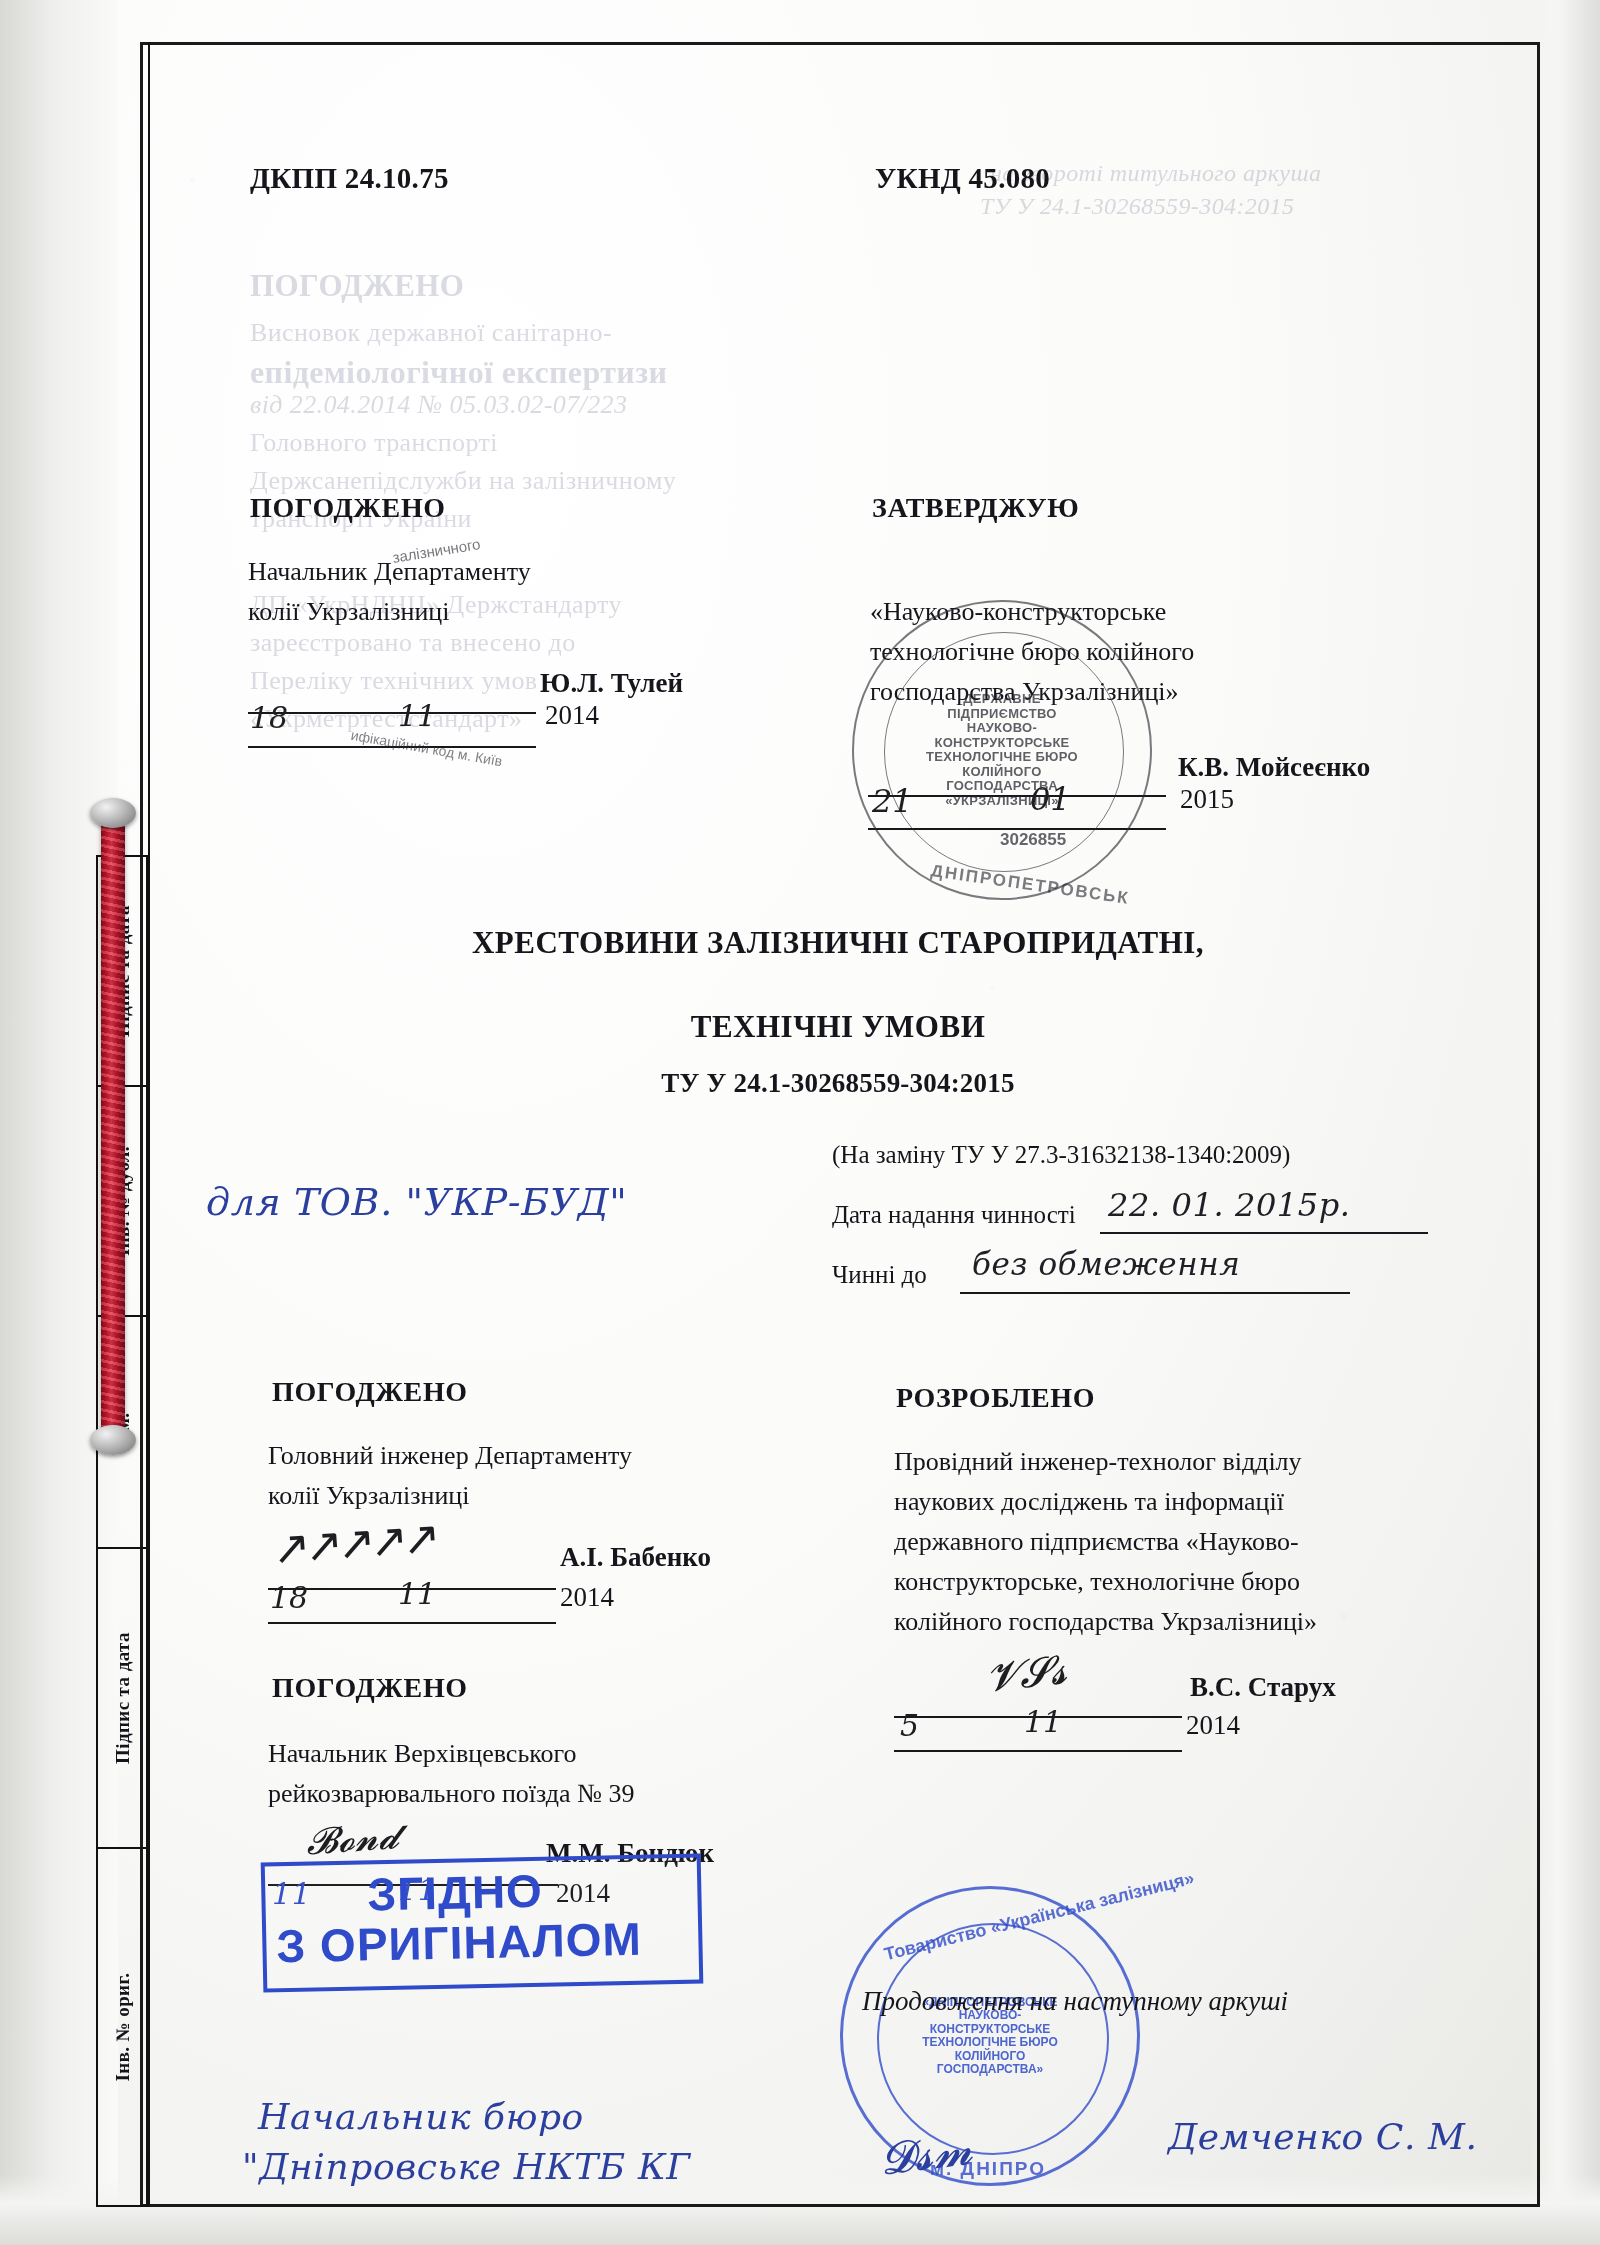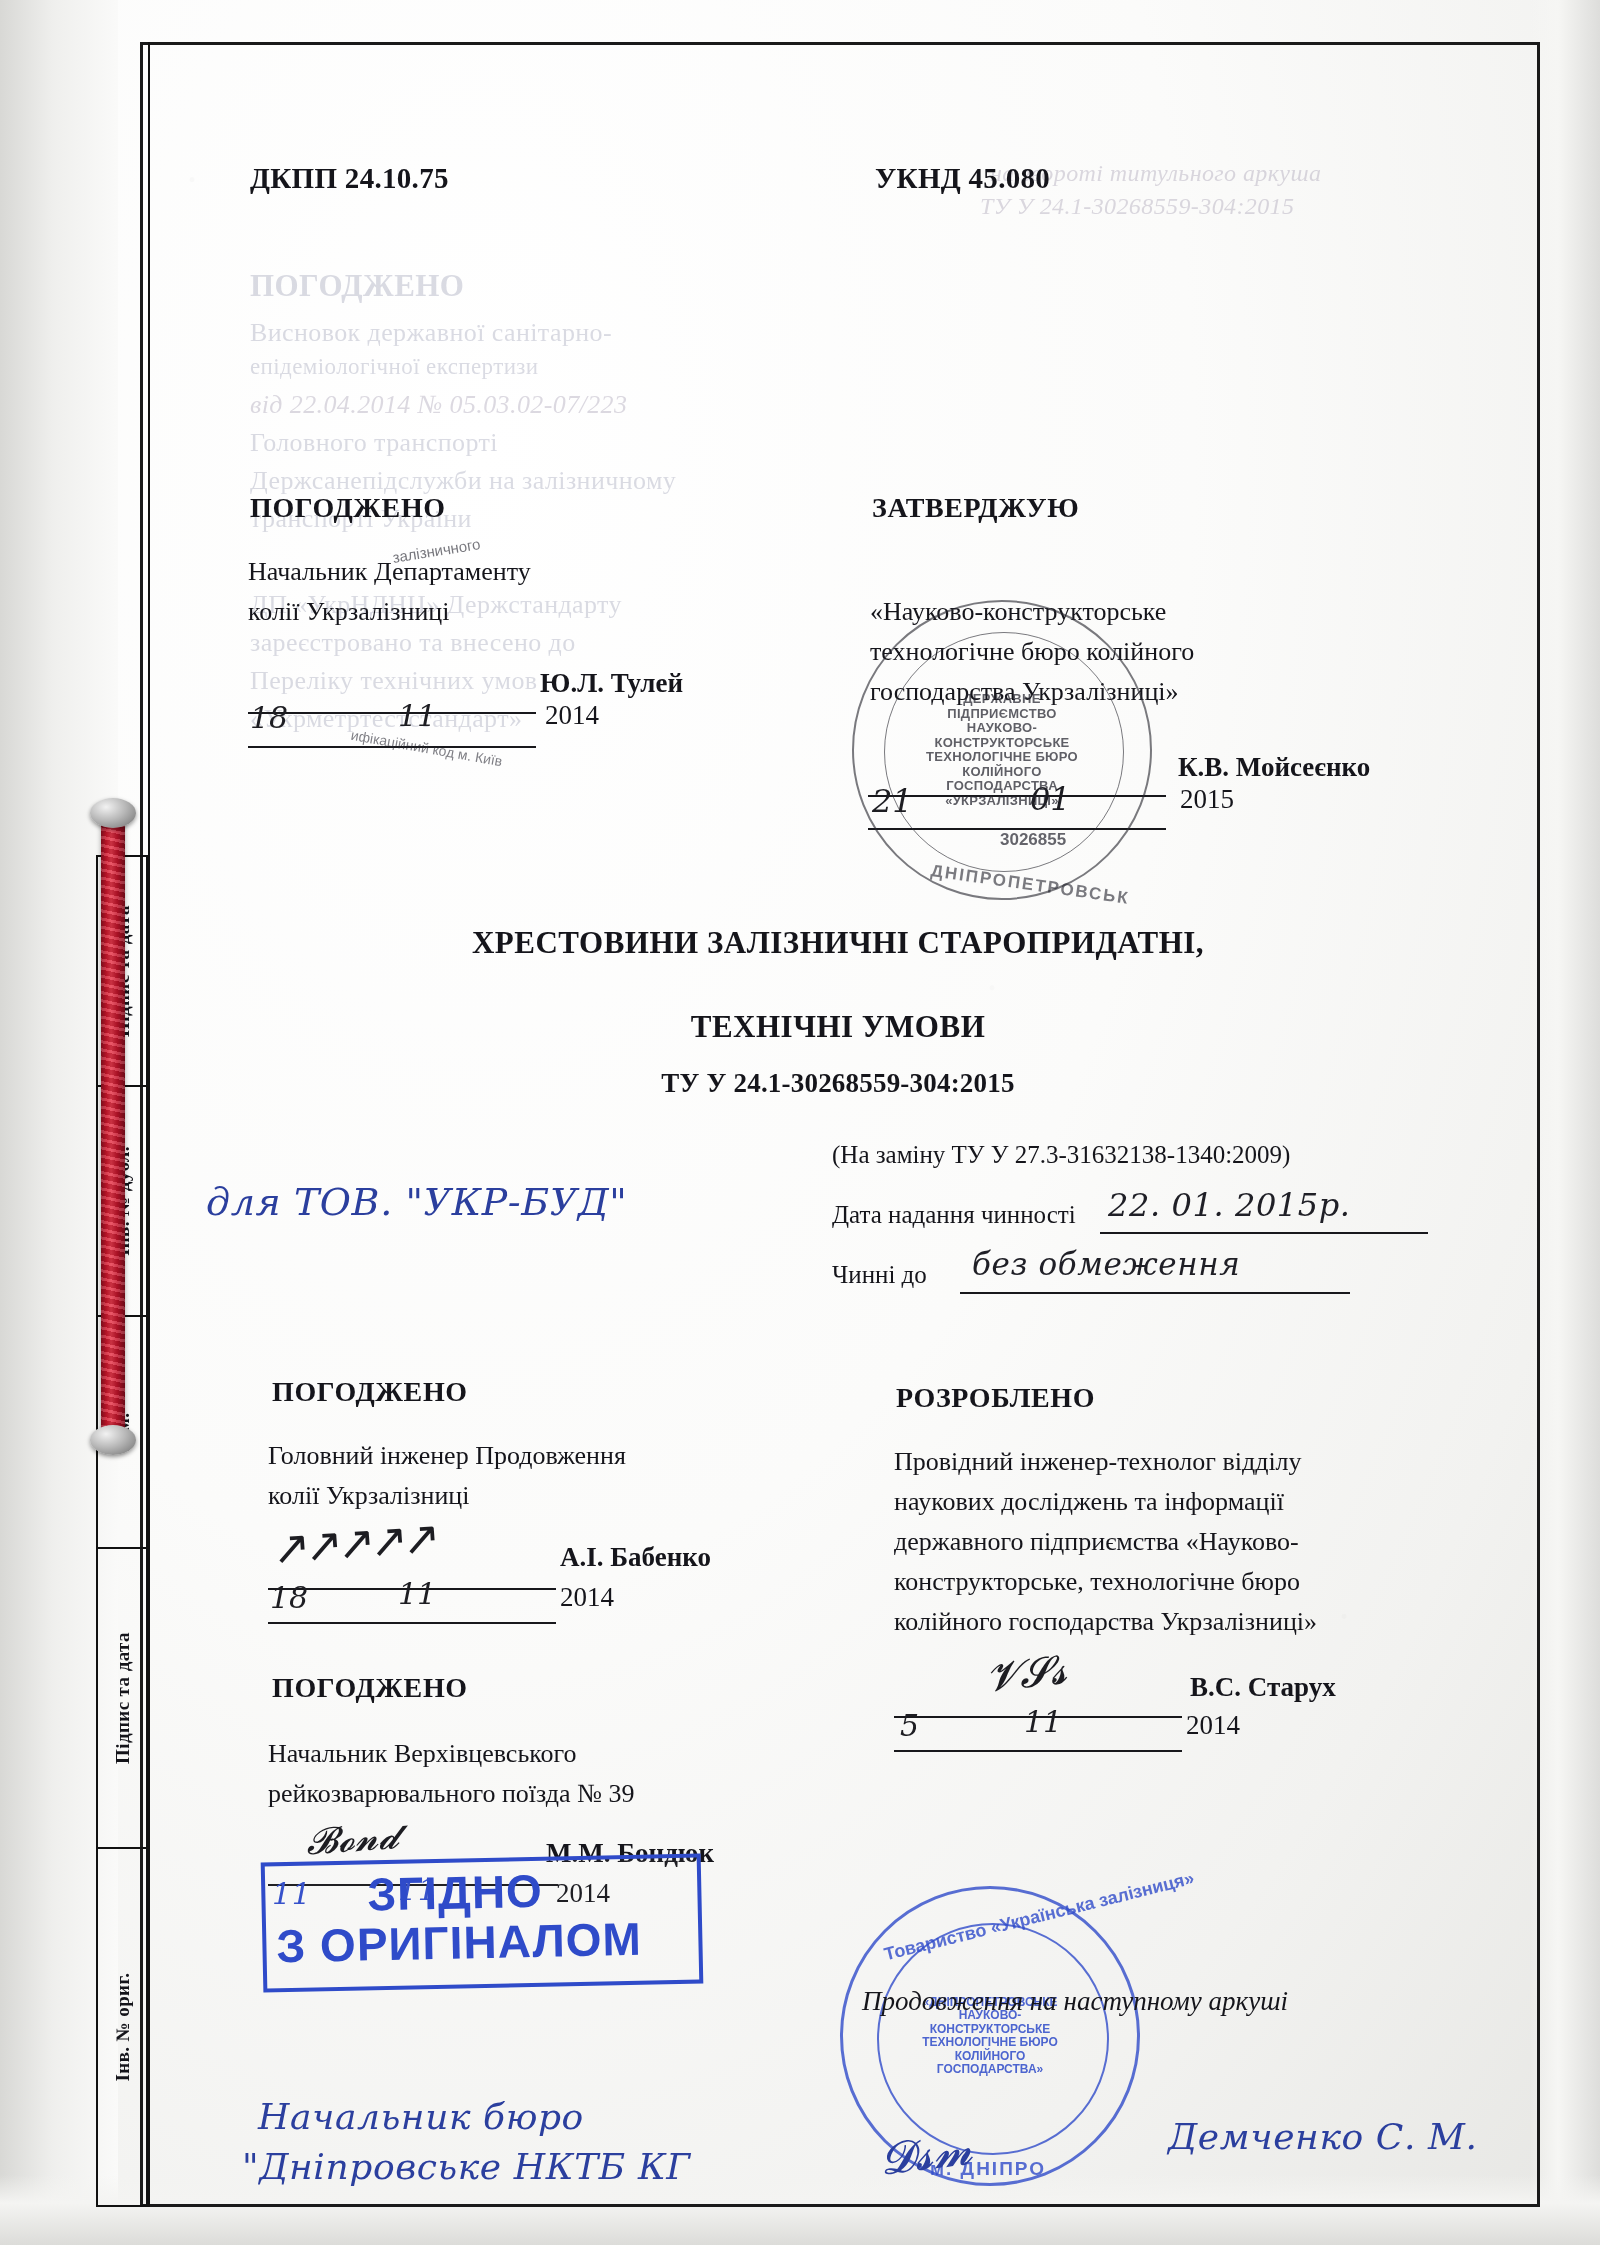--- a/index.html
+++ b/index.html
@@ -220,21 +220,21 @@
 
   <div class="thread"></div>
   <div class="seal-dot seal-top"></div>
   <div class="seal-dot seal-bot"></div>
 
   <div class="ghost ghost-it" style="left:990px; top:160px; font-size:24px;">на звороті титульного аркуша</div>
   <div class="ghost ghost-it" style="left:980px; top:193px; font-size:24px;">ТУ У 24.1-30268559-304:2015</div>
 
   <div class="ghost bold" style="left:250px; top:268px; font-size:31px;">ПОГОДЖЕНО</div>
   <div class="ghost" style="left:250px; top:318px; font-size:26px;">Висновок державної санітарно-</div>
-  <div class="ghost" style="left:250px; top:354px; font-size:23px;">епідеміологічної експертизи</div>
+  <div class="ghost" style="left:250px; top:354px; font-size:32px;font-weight:bold;">епідеміологічної експертизи</div>
   <div class="ghost ghost-it" style="left:250px; top:390px; font-size:26px;">від 22.04.2014 № 05.03.02-07/223</div>
   <div class="ghost" style="left:250px; top:428px; font-size:26px;">Головного транспорті</div>
   <div class="ghost" style="left:250px; top:466px; font-size:26px;">Держсанепідслужби на залізничному</div>
   <div class="ghost" style="left:250px; top:504px; font-size:26px;">транспорті України</div>
   <div class="ghost" style="left:250px; top:590px; font-size:26px;">ДП «УкрНДНЦ» Держстандарту</div>
   <div class="ghost" style="left:250px; top:628px; font-size:26px;">зареєстровано та внесено до</div>
   <div class="ghost" style="left:250px; top:666px; font-size:26px;">Переліку технічних умов</div>
   <div class="ghost" style="left:250px; top:704px; font-size:26px;">«Укрметртестстандарт»</div>
 
   <div class="t code-head" style="left:250px; top:162px;">ДКПП 24.10.75</div>
@@ -293,21 +293,21 @@
 
   <div class="t sub-line" style="left:832px; top:1198px;">Дата надання чинності</div>
   <div class="hand" style="left:1108px; top:1186px; font-size:32px; color:#1f1f26;">22. 01. 2015р.</div>
   <div class="rule" style="left:1100px; top:1232px; width:328px;"></div>
 
   <div class="t sub-line" style="left:832px; top:1258px;">Чинні до</div>
   <div class="hand" style="left:972px; top:1246px; font-size:31px; color:#1f1f26;">без обмеження</div>
   <div class="rule" style="left:960px; top:1292px; width:390px;"></div>
 
   <div class="t block-head" style="left:272px; top:1376px;">ПОГОДЖЕНО</div>
-  <div class="t block-line" style="left:268px; top:1438px;">Головний інженер Продовження</div>
+  <div class="t block-line" style="left:268px; top:1438px;">Головний інженер Департаменту</div>
   <div class="t block-line" style="left:268px; top:1478px;">колії Укрзалізниці</div>
   <div class="t name-bold" style="left:560px; top:1542px;">А.І. Бабенко</div>
   <div class="hand-dark" style="left:272px; top:1516px; font-size:46px; font-family:'DejaVu Sans',sans-serif;
        transform:rotate(-4deg); letter-spacing:-6px;">↗↗↗↗↗</div>
   <div class="rule" style="left:268px; top:1588px; width:288px;"></div>
   <div class="hand-dark" style="left:270px; top:1580px; font-size:30px;">18</div>
   <div class="hand-dark" style="left:398px; top:1576px; font-size:30px;">11</div>
   <div class="t" style="left:560px; top:1582px; font-size:27px;">2014</div>
   <div class="rule" style="left:268px; top:1622px; width:288px;"></div>
 

